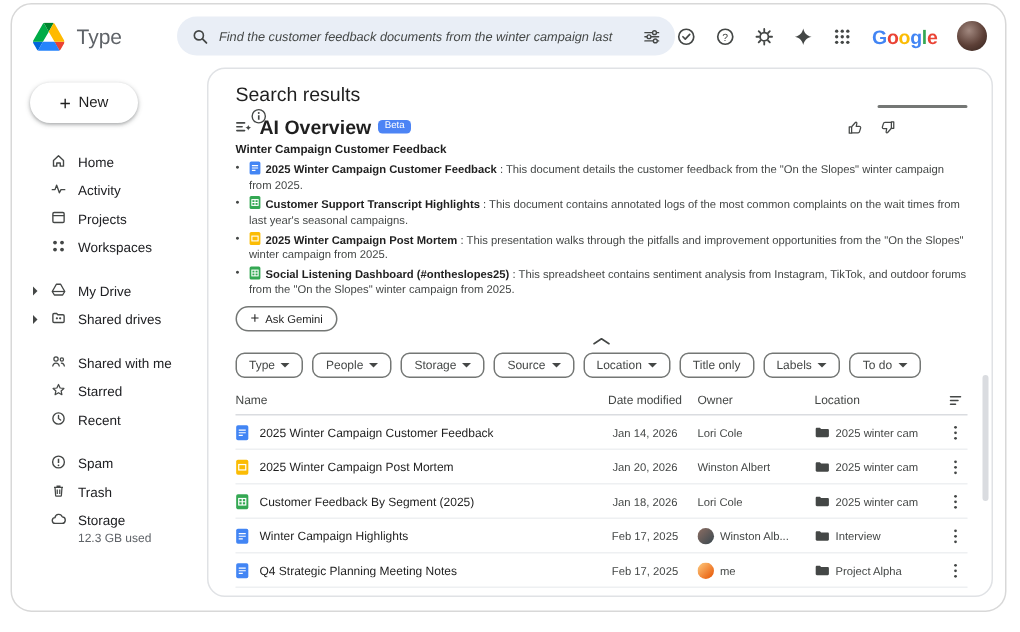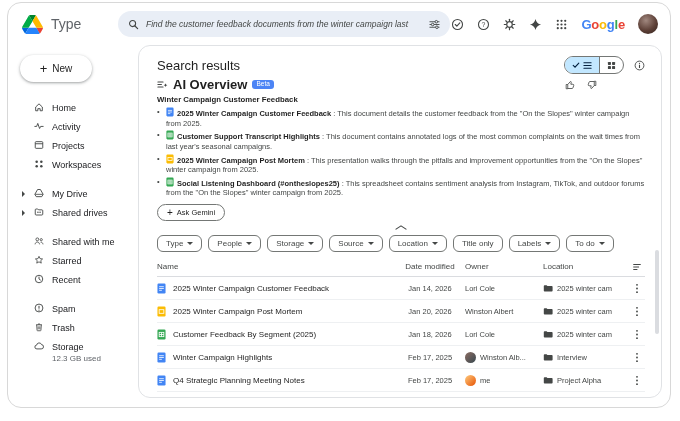--- a/index.html
+++ b/index.html
@@ -54,21 +54,21 @@
   }
   .side-icon { width:11px; height:11px; display:flex; flex:none; }
   .side-label { white-space:nowrap; }
   .storage-used { font-size:8px; color:#5f6368; padding-left:34px; margin-top:-4px; }
   
   .panel {
     position:absolute; left:130px; top:42px; right:8px; bottom:9px;
     border:1px solid #e0e2e5; border-radius:12px; background:#fff;
     padding:9px 16px 0 18px; overflow:hidden;
   }
-  .panel-head { display:flex; align-items:center; height:20px; }
+  .panel-head { display:flex; align-items:flex-start; height:20px;flex-direction:column; }
   .page-title { font-size:13px; font-weight:400; color:#1f1f1f; }
   .view-toggle { margin-left:auto; display:flex; align-items:stretch; height:18px; border:1px solid #747775; border-radius:10px; overflow:hidden; cursor:pointer; }
   .seg { display:flex; align-items:center; justify-content:center; gap:3px; padding:0 7px; }
   .seg-list { background:var(--toggle-selected-bg,#C2E7FF); }
   .seg-grid { border-left:1px solid #747775; }
   .info-btn { margin-left:10px; display:flex; cursor:pointer; }
   
   .ai-head { display:flex; align-items:center; gap:5px; margin-top:3px; height:13px; }
   .ai-label { font-size:13px; font-weight:700; color:#1f1f1f; }
   .beta {

